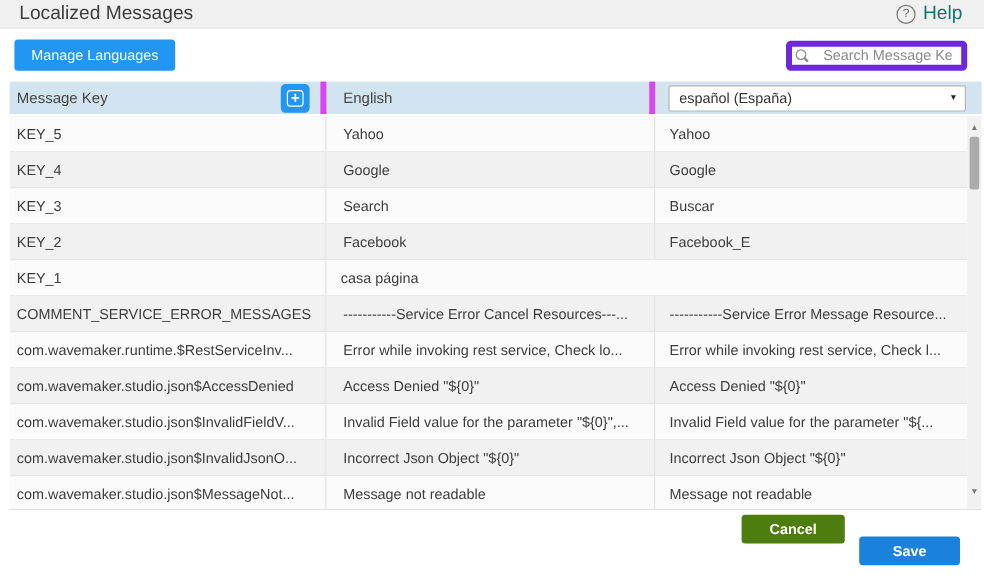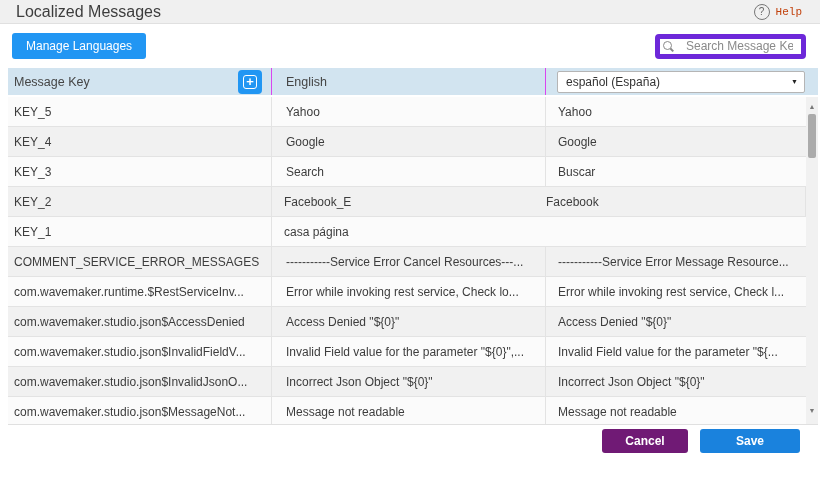--- a/index.html
+++ b/index.html
@@ -21,21 +21,21 @@
     justify-content: space-between;
     padding: 0 18px 0 16px;
   }
   .title { font-size: 16px; color: #3d3d3d; }
   .help-link { display: flex; align-items: center; gap: 6px; cursor: pointer; }
   .help-circle {
     width: 16px; height: 16px; border: 1px solid #777; border-radius: 50%;
     display: flex; align-items: center; justify-content: center;
     font-size: 10px; color: #666;
   }
-  .help-text { font-size: 11px; color: #c2410c; font-family: Liberation Mono, monospace; }
+  .help-text { font-size: 16px; color: #0f766e; }
 
   
   .toolbar {
     height: 44px;
     display: flex;
     align-items: center;
     justify-content: space-between;
     padding: 0 14px 0 12px;
     background: #fff;
   }
@@ -85,21 +85,21 @@
     display: flex;
     height: 29px;
     background: #d2e4f0;
     border-bottom: 2px solid #ffffff;
   }
   .th {
     display: flex;
     align-items: center;
     font-size: 12.5px;
     color: #454545;
-    border-right: 1px solid #d946ef;
+    border-right: 5px solid #d946ef;
   }
   .th-key   { width: 264px; padding-left: 6px; justify-content: space-between; }
   .th-en    { width: 274px; padding-left: 14px; }
   .th-lang  { flex: 1; border-right: none; }
 
   .btn-add {
     width: 24px; height: 24px;
     margin-right: 9px;
     background: #2196f3;
     border: none;
@@ -204,22 +204,22 @@
   .btn-footer {
     height: 24px;
     border: none;
     border-radius: 3px;
     color: #fff;
     font-size: 12px;
     font-weight: bold;
     font-family: "Liberation Sans", sans-serif;
     cursor: pointer;
   }
-  .btn-cancel { width: 86px; background: #701a75; }
-  .btn-save   { width: 100px; background: #1a82dd; }
+  .btn-cancel { width: 86px; background: #4d7c0f; }
+  .btn-save   { width: 84px; background: #1a82dd; margin-top: 18px; }
 </style>
 </head>
 <body>
 
 <div class="titlebar">
   <div class="title">Localized Messages</div>
   <div class="help-link">
     <span class="help-circle">?</span>
     <span class="help-text">Help</span>
   </div>
@@ -267,22 +267,22 @@
     <div class="td td-en">Google</div>
     <div class="td td-es">Google</div>
   </div>
         <div class="row base">
     <div class="td td-key">KEY_3</div>
     <div class="td td-en">Search</div>
     <div class="td td-es">Buscar</div>
   </div>
         <div class="row alt">
     <div class="td td-key">KEY_2</div>
+    <div class="td td-en">Facebook</div>
     <div class="td td-es">Facebook_E</div>
-    <div class="td td-en">Facebook</div>
   </div>
         <div class="row base">
     <div class="td td-key">KEY_1</div>
     <div class="td td-es">casa página</div>
   </div>
         <div class="row alt">
     <div class="td td-key">COMMENT_SERVICE_ERROR_MESSAGES</div>
     <div class="td td-en">-----------Service Error Cancel Resources---...</div>
     <div class="td td-es">-----------Service Error Message Resource...</div>
   </div>

